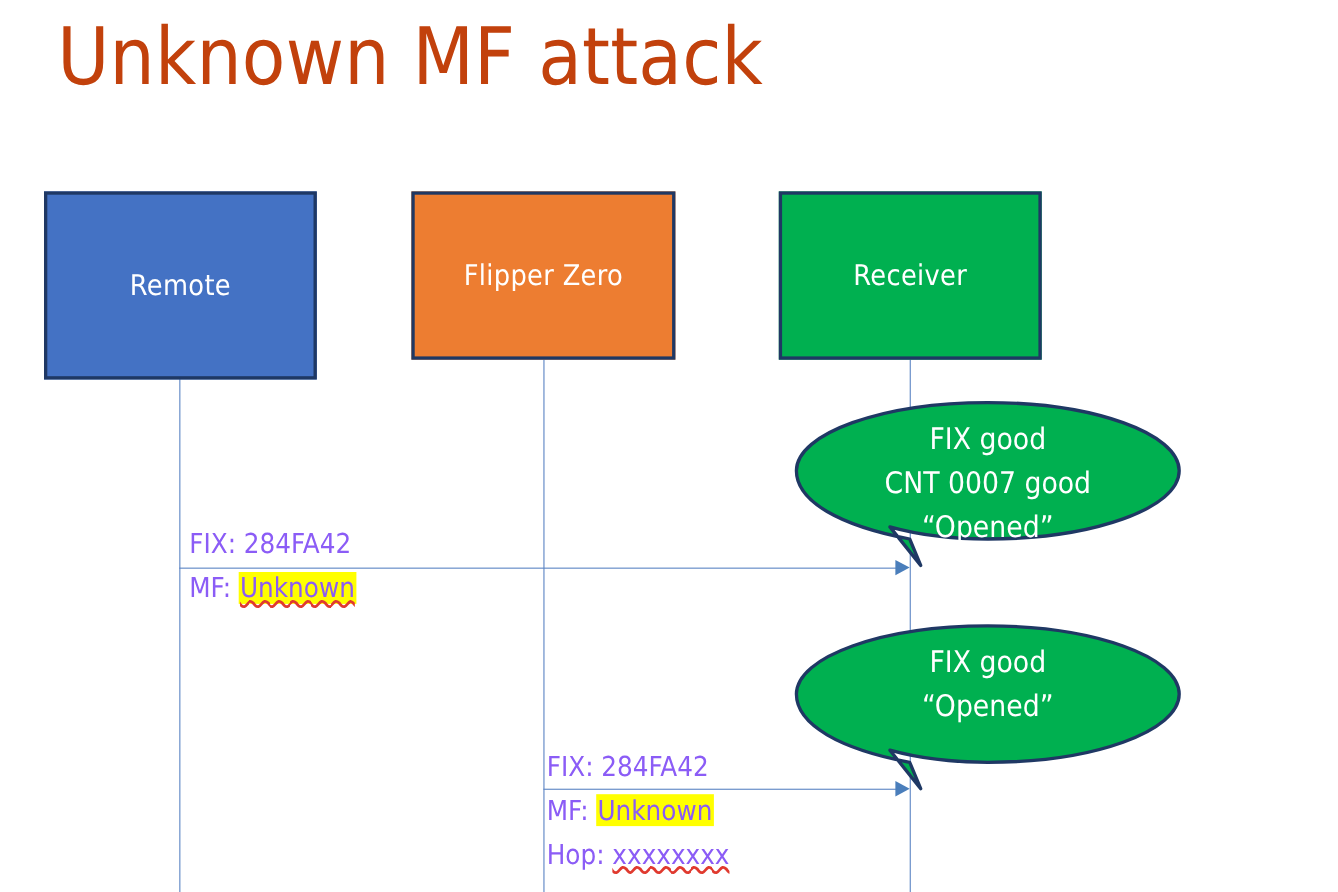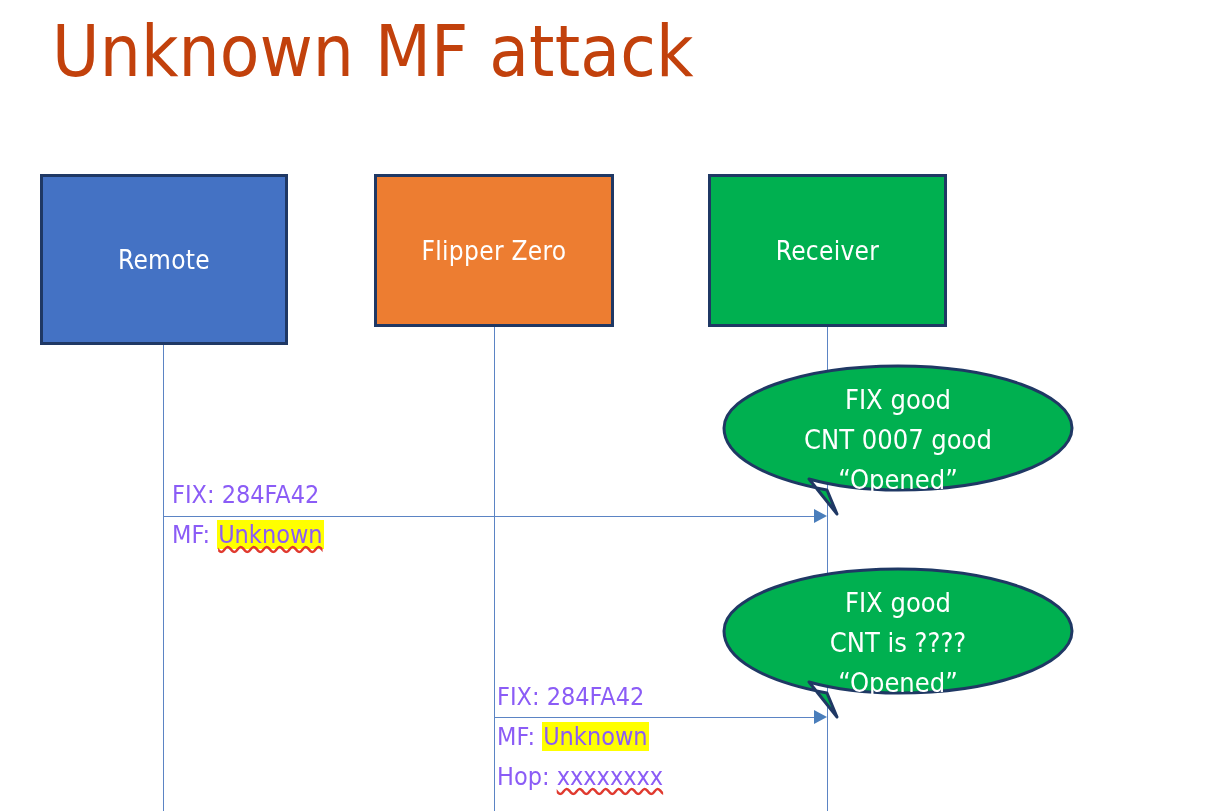--- a/index.html
+++ b/index.html
@@ -176,18 +176,17 @@
                C 270 0 348 28 348 62
                C 348 96 270 124 174 124
                C 140 124 110 120 85 113
                L 113 148
                L 103 124
                C 40 112 0 90 0 62
                C 0 28 78 0 174 0 Z" fill="#00B050" stroke="#1F3864" stroke-width="3" stroke-linejoin="round"></path>
     </svg>
     <div class="bubble-text">
       <span class="row">FIX good</span>
-      <span class="row">CNT is ????</span>
       <span class="row">“Opened”</span>
     </div>
   </div>
 
 </div>
 
 </body></html>

